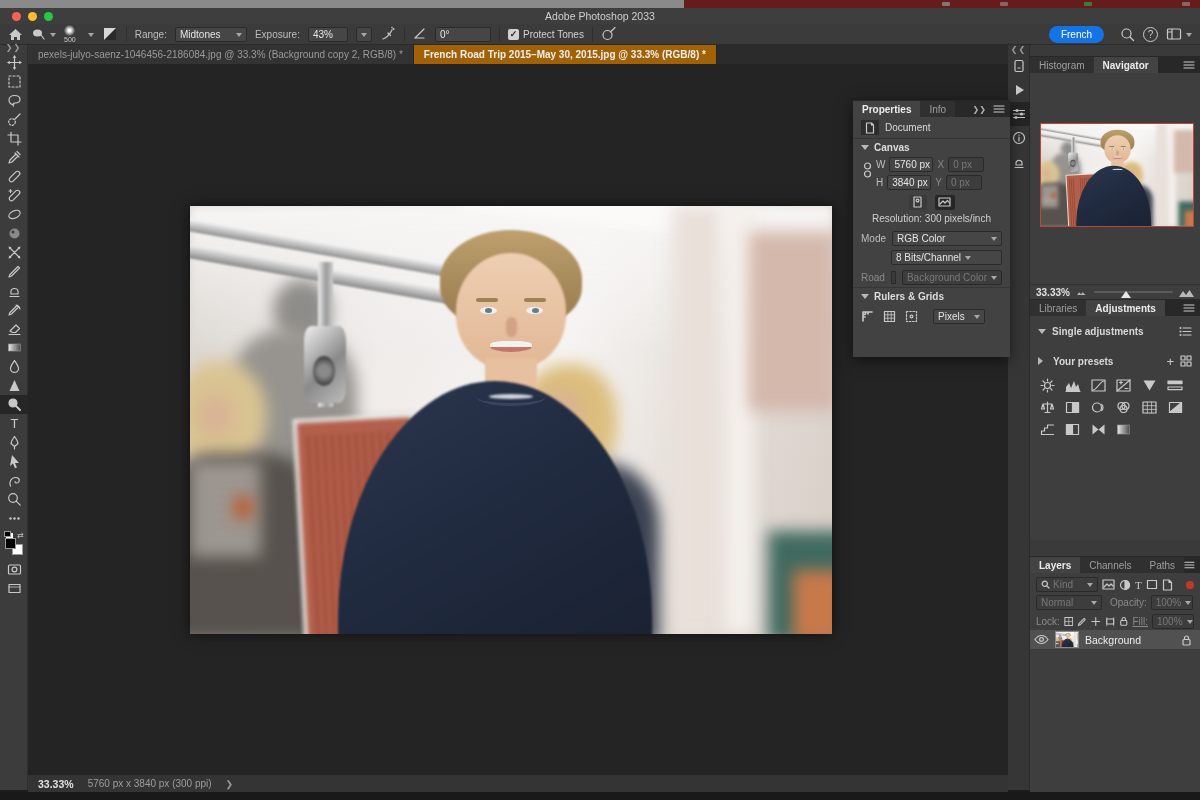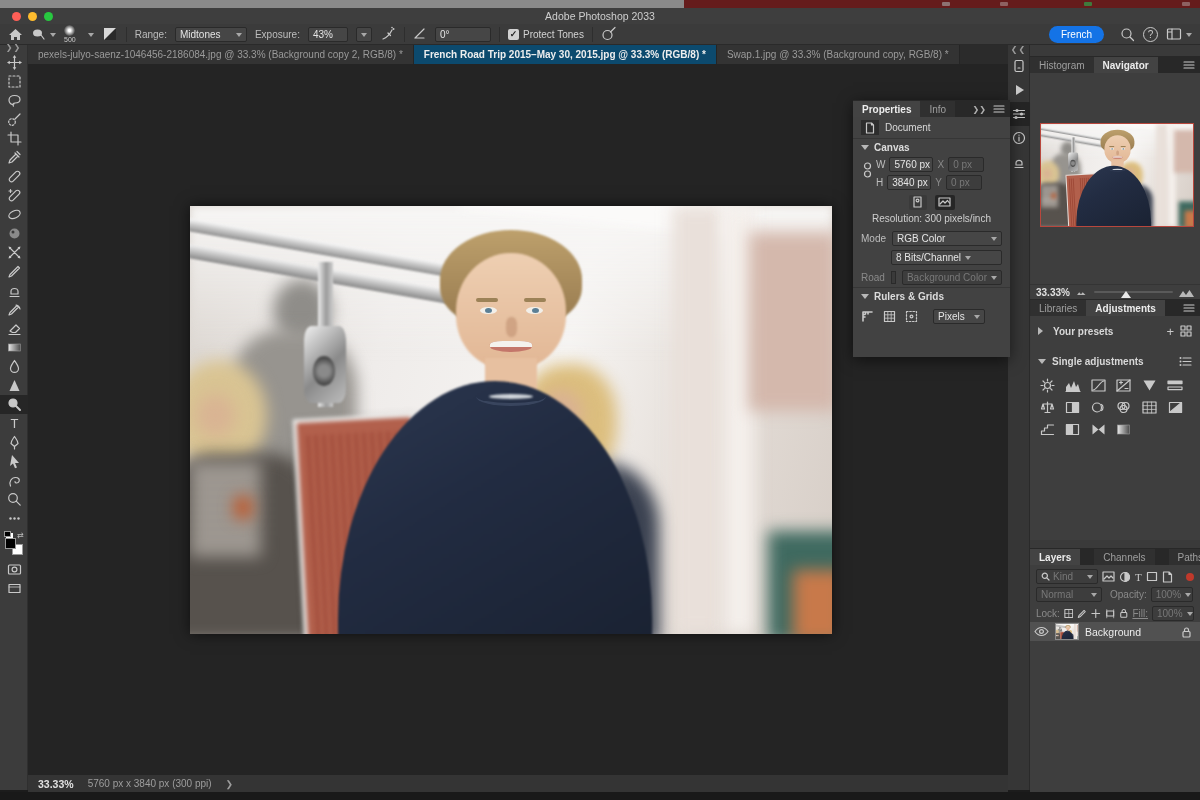--- a/index.html
+++ b/index.html
@@ -27,21 +27,21 @@
   .obtn{display:flex;align-items:center;}
   #brushprev{display:flex;flex-direction:column;align-items:center;line-height:6px;}
   #brushdot{width:11px;height:11px;border-radius:50%;background:radial-gradient(circle,#ffffff 15%,#3b3b3b 75%);}
   #brushsz{font-size:7px;color:#c9c9c9;margin-top:1px;}
   .cbx{width:11px;height:11px;background:#d2d2d2;border-radius:2px;color:#222;font-size:9px;font-weight:bold;display:flex;align-items:center;justify-content:center;margin-right:4px;}
   #sharebtn{background:#1473e6;color:#fff;font-size:10px;border-radius:9px;height:17px;padding:0 12px;display:flex;align-items:center;}
 
   
   #tabbar{left:28px;top:45px;width:980px;height:19px;background:#2b2b2b;display:flex;}
   .dtab{height:19px;padding:0 10px;font-size:10px;color:#9a9a9a;background:#333333;border-right:1px solid #252525;display:flex;align-items:center;white-space:nowrap;}
-  .dtab.act{background:#0c4a6e;color:#eeeeee;font-weight:bold;}
+  .dtab.act{background:#a16207;color:#eeeeee;font-weight:bold;}
 
   
   #toolstrip{left:0;top:45px;width:28px;height:745px;background:#3c3c3c;border-right:1px solid #2f2f2f;}
   #tsgrip{font-size:8px;color:#9a9a9a;text-align:center;height:8px;line-height:6px;letter-spacing:1px;}
   .tool{width:28px;height:19px;display:flex;align-items:center;justify-content:center;}
   .tool.sel{background:#262626;}
   #fgbg{position:relative;width:28px;height:26px;margin-top:2px;}
   #fgsw{position:absolute;left:5px;top:8px;width:11px;height:11px;background:#000;border:1px solid #9a9a9a;z-index:2;}
   #bgsw{position:absolute;left:12px;top:14px;width:11px;height:11px;background:#fff;border:1px solid #9a9a9a;}
   #swapsw{position:absolute;left:17px;top:1px;font-size:8px;color:#bbb;}
@@ -204,23 +204,20 @@
   </span>
 </div>
 
 
 <div id="tabbar" class="abs">
   <div class="dtab">
       <span>pexels-julyo-saenz-1046456-2186084.jpg @ 33.3% (Background copy 2, RGB/8) *</span>
     </div>
   <div class="dtab act">
       <span>French Road Trip 2015–May 30, 2015.jpg @ 33.3% (RGB/8) *</span>
-    </div>
-  <div class="dtab">
-      <span>Swap.1.jpg @ 33.3% (Background copy, RGB/8) *</span>
     </div>
 </div>
 
 
 <div id="toolstrip" class="abs">
   <div id="tsgrip">❯❯</div>
   <div class="tool">
       <svg class="s" width="15" height="15" viewBox="0 0 15 15">
         <path d="M7.5 2v11M2 7.5h11"></path>
         <path class="fl" d="M7.5 0l1.8 2.8H5.7zM7.5 15l1.8-2.8H5.7zM0 7.5l2.8-1.8v3.6zM15 7.5l-2.8-1.8v3.6z"></path>
@@ -638,40 +635,40 @@
 
   <div class="ptabrow">
     <div class="ptab">Libraries</div>
     <div class="ptab act">Adjustments</div>
     <svg class="s pmenu" width="12" height="10" viewBox="0 0 12 10">
         <path d="M1 2h10M1 5h10M1 8h10"></path>
       </svg>
   </div>
   <div class="panelbody" style="height:224px;">
     <div class="adjrow">
+      <span class="tri-d"></span>
+        <span>Single adjustments</span>
+      <svg class="s" style="margin-left:auto;" width="13" height="11" viewBox="0 0 13 11">
+          <path d="M4 2h8M4 5.5h8M4 9h8"></path>
+          <circle class="fl" cx="1.5" cy="2" r="1"></circle>
+          <circle class="fl" cx="1.5" cy="5.5" r="1"></circle>
+          <circle class="fl" cx="1.5" cy="9" r="1"></circle>
+        </svg>
+    </div>
+    <div class="adjrow">
       <span class="tri-r"></span>
         <span>Your presets</span>
       <span style="margin-left:auto;color:#c9c9c9;font-weight:normal;font-size:13px;">+</span>
       <svg class="s" width="12" height="12" viewBox="0 0 12 12">
           <rect x="1" y="1" width="4" height="4"></rect>
           <rect x="7" y="1" width="4" height="4"></rect>
           <rect x="1" y="7" width="4" height="4"></rect>
           <rect x="7" y="7" width="4" height="4"></rect>
         </svg>
     </div>
-    <div class="adjrow">
-      <span class="tri-d"></span>
-        <span>Single adjustments</span>
-      <svg class="s" style="margin-left:auto;" width="13" height="11" viewBox="0 0 13 11">
-          <path d="M4 2h8M4 5.5h8M4 9h8"></path>
-          <circle class="fl" cx="1.5" cy="2" r="1"></circle>
-          <circle class="fl" cx="1.5" cy="5.5" r="1"></circle>
-          <circle class="fl" cx="1.5" cy="9" r="1"></circle>
-        </svg>
-    </div>
     <div class="adjgrid">
       <span class="aic">
           <svg class="s" width="15" height="15" viewBox="0 0 15 15">
             <circle cx="7.5" cy="7.5" r="3"></circle>
             <path d="M7.5 1v2M7.5 12v2M1 7.5h2M12 7.5h2M3 3l1.4 1.4M12 12l-1.4-1.4M12 3l-1.4 1.4M3 12l1.4-1.4"></path>
           </svg>
         </span>
       <span class="aic">
           <svg class="s" width="16" height="13" viewBox="0 0 16 13">
             <path d="M1 12V8l3-4 2 5 3-7 2 6 2-3 2 7z" fill="#c9c9c9" stroke="none"></path>
@@ -756,21 +753,21 @@
           </svg>
         </span>
       <span class="aic">
           <svg width="15" height="13" viewBox="0 0 15 13">
             <rect x="1.5" y="2" width="12" height="9" fill="url(#lg)" stroke="#9a9a9a" stroke-width=".6"></rect>
           </svg>
         </span>
     </div>
   </div>
 
-  <div class="ptabrow" style="margin-top:8px;gap:14px;">
+  <div class="ptabrow" style="margin-top:16px;">
     <div class="ptab act">Layers</div>
     <div class="ptab">Channels</div>
     <div class="ptab">Paths</div>
     <svg class="s pmenu" width="12" height="10" viewBox="0 0 12 10">
         <path d="M1 2h10M1 5h10M1 8h10"></path>
       </svg>
   </div>
   <div class="panelbody" style="height:228px;">
     <div class="lrow" style="height:20px;padding-top:3px;">
       <span class="fld dis" style="width:62px;gap:3px;">

